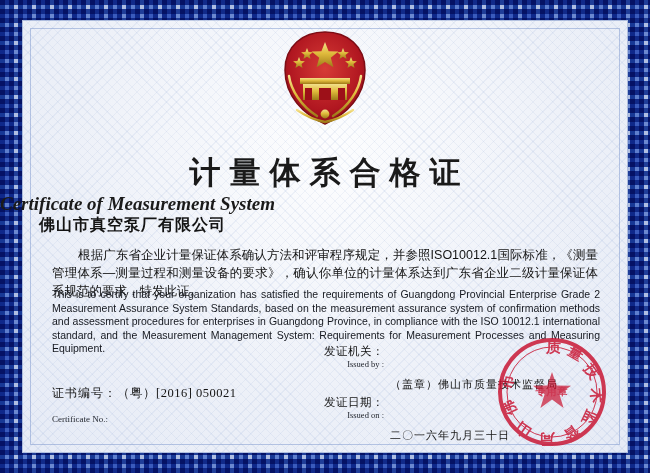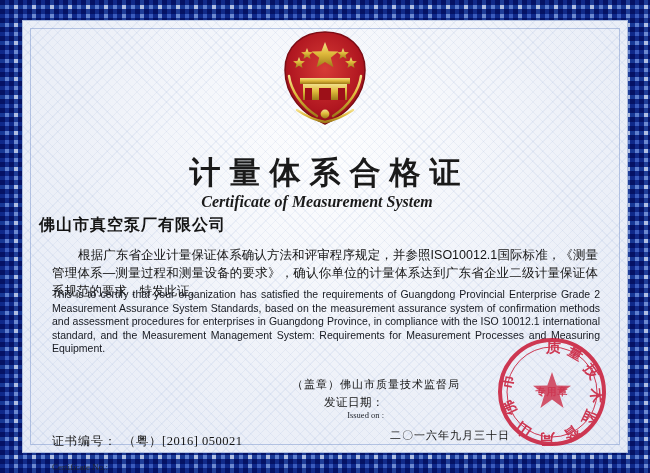--- a/index.html
+++ b/index.html
@@ -88,23 +88,22 @@
     font-weight: bold;
     letter-spacing: 9px;
     color: #1a1a1a;
     text-indent: 9px;
     z-index: 5;
   }
   .title-en {
     position: absolute;
     top: 193px;
     left: 0; right: 16px;
-    text-align: center;
-    font-family: "Liberation Serif", serif;
-    font-size: 16px;
+    font-family: "Liberation Serif", serif;
+    font-size: 19px;
     font-weight: bold;
     font-style: italic;
     color: #1a1a1a;
     z-index: 5;
   }
 
   
   .company {
     position: absolute;
     left: 39px;
@@ -198,27 +197,25 @@
   }
   .cert-no .row {
     display: flex;
     align-items: baseline;
   }
   .cert-no .cn {
     font-family: Liberation Sans, sans-serif;
     font-size: 12px;
     color: #141414;
     letter-spacing: 1px;
-    margin-top: 48px;
   }
   .cert-no .val {
     font-family: "Liberation Serif", serif;
     font-size: 12.5px;
     color: #141414;
-    margin-left: 6px;
     letter-spacing: 0.5px;
   }
   .cert-no .en {
     font-family: "Liberation Serif", serif;
     font-size: 9px;
     color: #22262e;
     margin-top: 12px;
   }
 
   
@@ -315,20 +312,24 @@
 
   <div class="company">佛山市真空泵厂有限公司</div>
 
   <div class="body-cn"><span class="indent"></span><span>根据广东省企业计量保证体系确认方法和评审程序规定，并参照ISO10012.1国际标准，《测量管理体系—测量过程和测量设备的要求》，确认你单位的计量体系达到广东省企业二级计量保证体系规范的要求，特发此证。</span></div>
 
   <div class="body-en">This is to certify that your organization has satisfied the requirements of Guangdong Provincial Enterprise Grade 2 Measurement Assurance System Standards, based on the measurement assurance system of confirmation methods and assessment procedures for enterprises in Guangdong Province, in compliance with the ISO 10012.1 international standard, and the Measurement Management System: Requirements for Measurement Processes and Measuring Equipment.</div>
 
   <div class="fields">
 
     <div class="field-row">
+      <div class="field-labels">
+        <div class="lbl-cn">发证机关：</div>
+        <div class="lbl-en">Issued by :</div>
+      </div>
       <div class="field-value">（盖章）佛山市质量技术监督局</div>
     </div>
 
     <div class="field-row">
       <div class="field-labels">
         <div class="lbl-cn">发证日期：</div>
         <div class="lbl-en">Issued on :</div>
       </div>
       <div class="field-value">二〇一六年九月三十日</div>
     </div>

